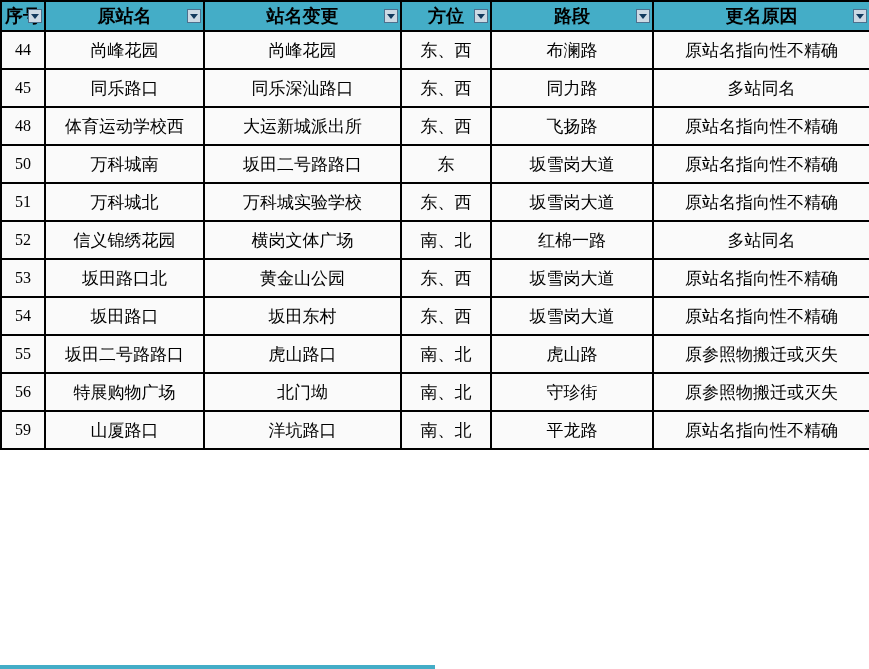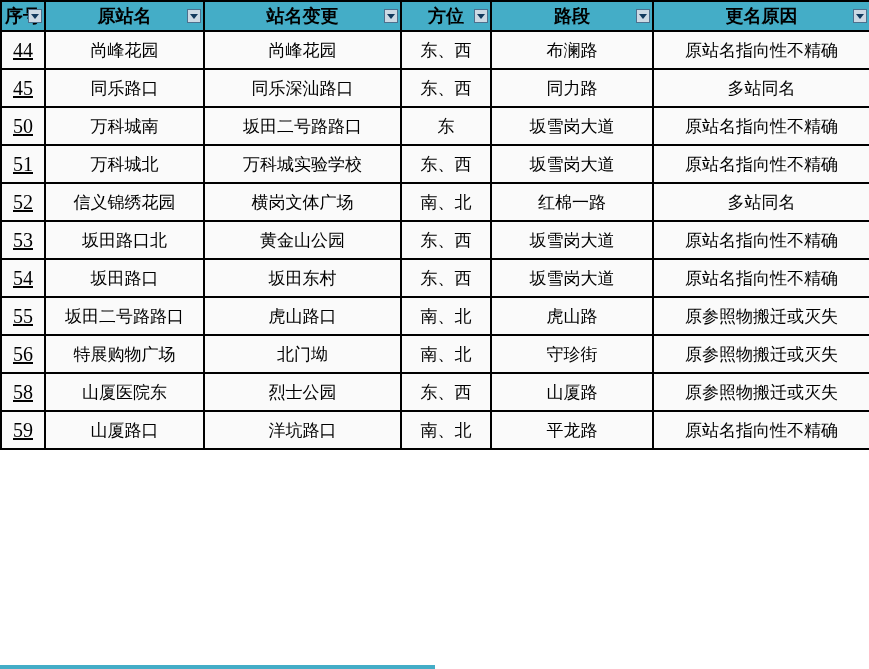--- a/index.html
+++ b/index.html
@@ -39,21 +39,21 @@
     position:relative;
     padding:0 2px;
   }
   tbody td{
     background:#fafafa;
     height:36px;
     font-size:17px;
     color:#000000;
     padding:0 2px;
   }
-  td.seq{font-size:20px;text-decoration:underline;}
+  td.seq{font-size:16px;}
 
   .filter-btn{
     position:absolute;
     right:2px;
     top:50%;
     transform:translateY(-50%);
     width:14px;
     height:14px;
     background:#ccd9e4;
     border:1px solid #4d708e;
@@ -142,20 +142,28 @@
       </tr>
       <tr>
         <td class="seq">45</td>
         <td>同乐路口</td>
         <td>同乐深汕路口</td>
         <td>东、西</td>
         <td>同力路</td>
         <td>多站同名</td>
       </tr>
       <tr>
+        <td class="seq">48</td>
+        <td>体育运动学校西</td>
+        <td>大运新城派出所</td>
+        <td>东、西</td>
+        <td>飞扬路</td>
+        <td>原站名指向性不精确</td>
+      </tr>
+      <tr>
         <td class="seq">50</td>
         <td>万科城南</td>
         <td>坂田二号路路口</td>
         <td>东</td>
         <td>坂雪岗大道</td>
         <td>原站名指向性不精确</td>
       </tr>
       <tr>
         <td class="seq">51</td>
         <td>万科城北</td>
@@ -198,28 +206,20 @@
       </tr>
       <tr>
         <td class="seq">56</td>
         <td>特展购物广场</td>
         <td>北门坳</td>
         <td>南、北</td>
         <td>守珍街</td>
         <td>原参照物搬迁或灭失</td>
       </tr>
       <tr>
-        <td class="seq">58</td>
-        <td>山厦医院东</td>
-        <td>烈士公园</td>
-        <td>东、西</td>
-        <td>山厦路</td>
-        <td>原参照物搬迁或灭失</td>
-      </tr>
-      <tr>
         <td class="seq">59</td>
         <td>山厦路口</td>
         <td>洋坑路口</td>
         <td>南、北</td>
         <td>平龙路</td>
         <td>原站名指向性不精确</td>
       </tr>
     </tbody>
 </table>
 

